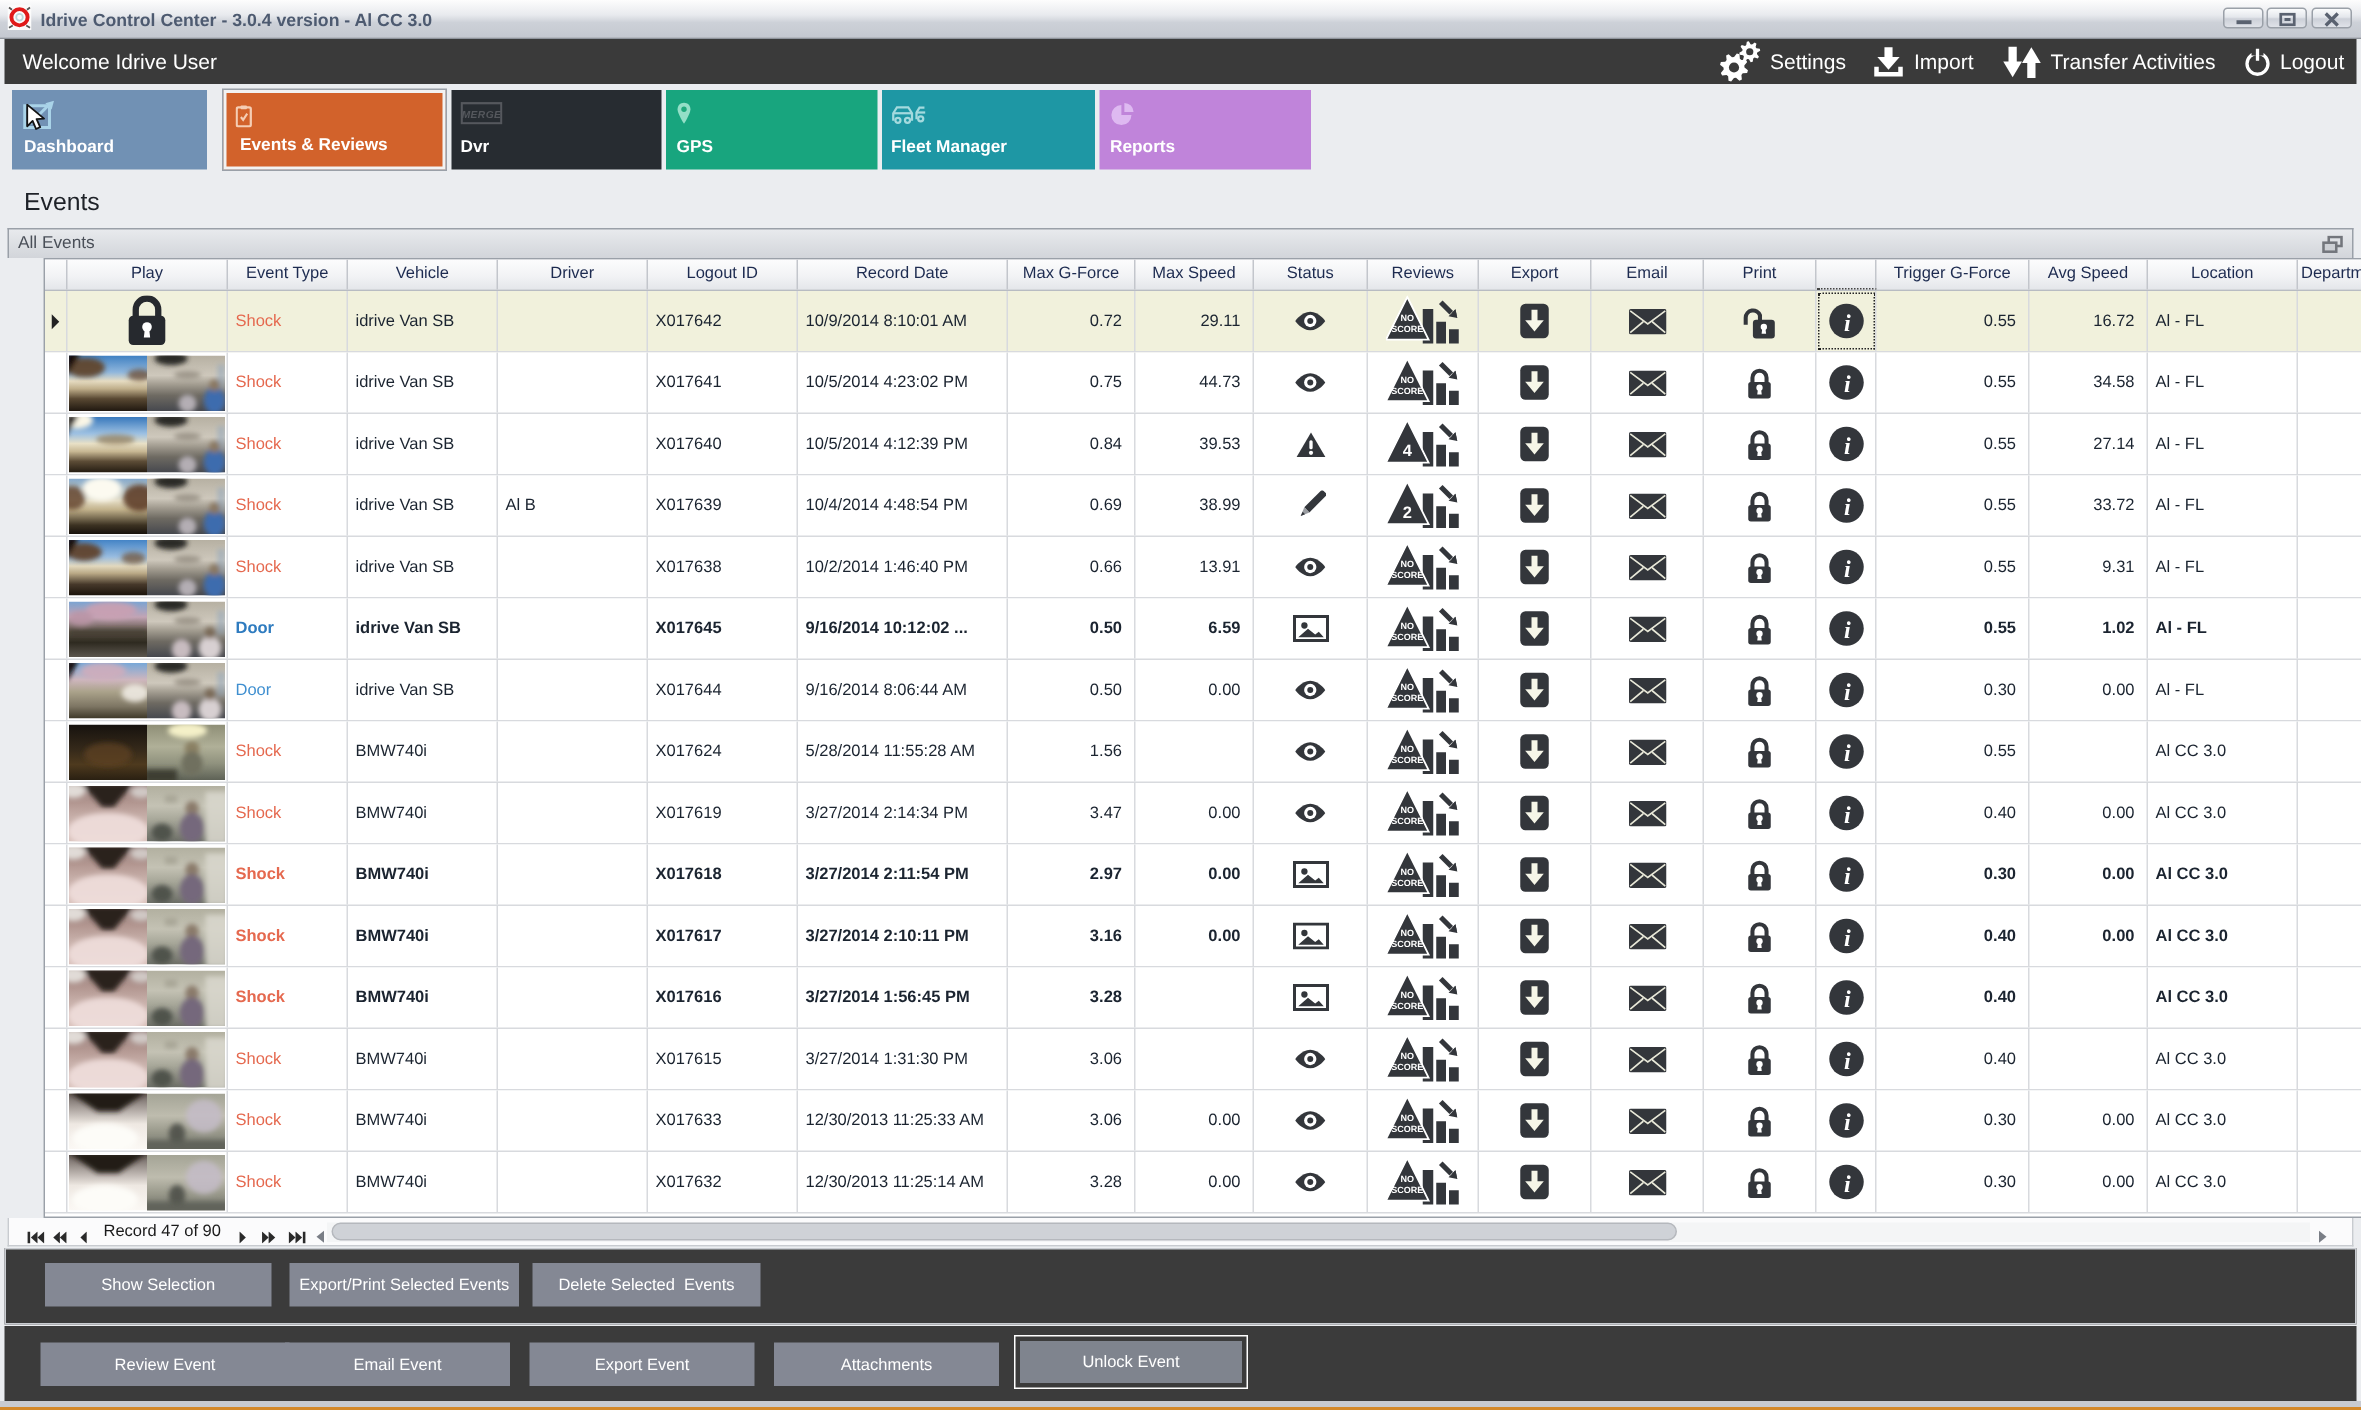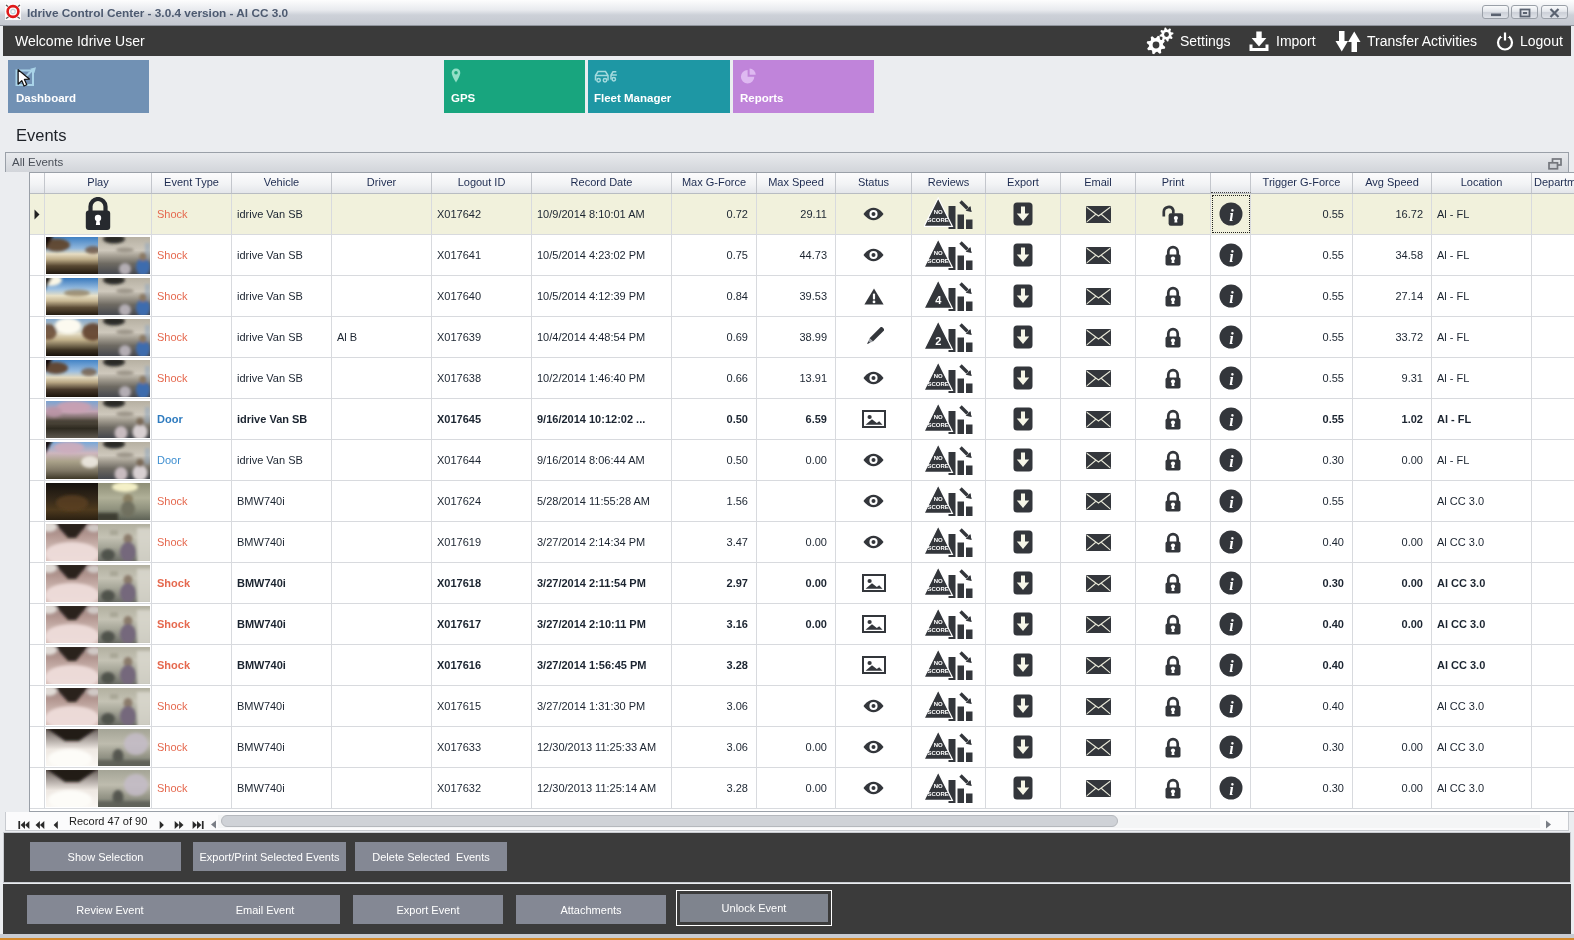--- a/index.html
+++ b/index.html
@@ -129,28 +129,43 @@
       <svg width="18" height="19" viewBox="0 0 18 19">
         <circle cx="9" cy="10.5" r="7" fill="none" stroke="#fff" stroke-width="2.2"></circle>
         <rect x="5" y="0" width="8" height="5" fill="#3a3a3a"></rect>
         <rect x="7.9" y="0.5" width="2.2" height="8" fill="#fff"></rect>
       </svg>
       <span>Logout</span>
     </div>
 
 </div>
 <div class="tabs">
-<div class="tab" style="left:5px;width:141px;background:#7191b4">
+<div class="tab" style="left:5px;width:130px;background:#7191b4">
       <span class="ti" style="top:7px"><svg width="22" height="21" viewBox="0 0 22 21">
           <rect x="1.5" y="3.5" width="16.5" height="14.5" fill="none" stroke="#a9d3e8" stroke-width="2"></rect>
           <path d="M5 15.5 L14.5 6" stroke="#a9d3e8" stroke-width="2"></path>
           <path d="M14 6.5 L17.5 3" stroke="#a9d3e8" stroke-width="2"></path>
           <path d="M21 0.2 L15.2 1.8 L19.4 6 Z" fill="#a9d3e8"></path>
         </svg></span>
       <span class="tl">Dashboard</span>
+    </div>
+<div class="tab" style="left:146px;width:148px;background:#d2622b;border:2px solid #f2f2f2;outline:1px solid #9aa0a8">
+      <span class="ti" style="left:6px;top:8px"><svg width="11" height="15" viewBox="0 0 11 15">
+          <rect x="0.8" y="1.6" width="9.4" height="12.6" rx="1" fill="none" stroke="#f5cdb4" stroke-width="1.5"></rect>
+          <rect x="3.4" y="0.3" width="4.2" height="2.6" rx="0.5" fill="#f5cdb4"></rect>
+          <path d="M3.6 8 L5.1 9.9 L7.8 5.8" stroke="#f5cdb4" stroke-width="1.4" fill="none"></path>
+        </svg></span>
+      <span class="tl" style="left:9px;bottom:8px">Events &amp; Reviews</span>
+    </div>
+<div class="tab" style="left:298px;width:140px;background:#272c31">
+      <span class="ti" style="left:6px"><svg width="28" height="15" viewBox="0 0 28 15">
+          <rect x="0.8" y="0.8" width="26.4" height="13.4" fill="none" stroke="#55585d" stroke-width="1.5"></rect>
+          <text x="14" y="10.5" font-size="6.8" font-style="italic" font-weight="bold" fill="#55585d" text-anchor="middle" font-family="Liberation Sans, sans-serif" letter-spacing="0.3">MERGE</text>
+        </svg></span>
+      <span class="tl" style="left:6px">Dvr</span>
     </div>
 <div class="tab" style="left:585px;width:142px;background:#1e97a4">
       <span class="ti" style="left:6px"><svg width="24" height="16" viewBox="0 0 24 16">
           <g fill="none" stroke="#a4dade" stroke-width="1.5">
             <path d="M1.5 12.5 V7.5 L4 3.5 L11.5 3.5 L14 7.5 V12.5"></path>
             <path d="M1.5 7.5 H14"></path>
             <circle cx="4.6" cy="12.2" r="1.7"></circle>
             <circle cx="11" cy="12.2" r="1.7"></circle>
             <path d="M17 11.5 V7 L19 3.8 L22.3 3.8"></path>
             <path d="M17 7 H22.8"></path>

